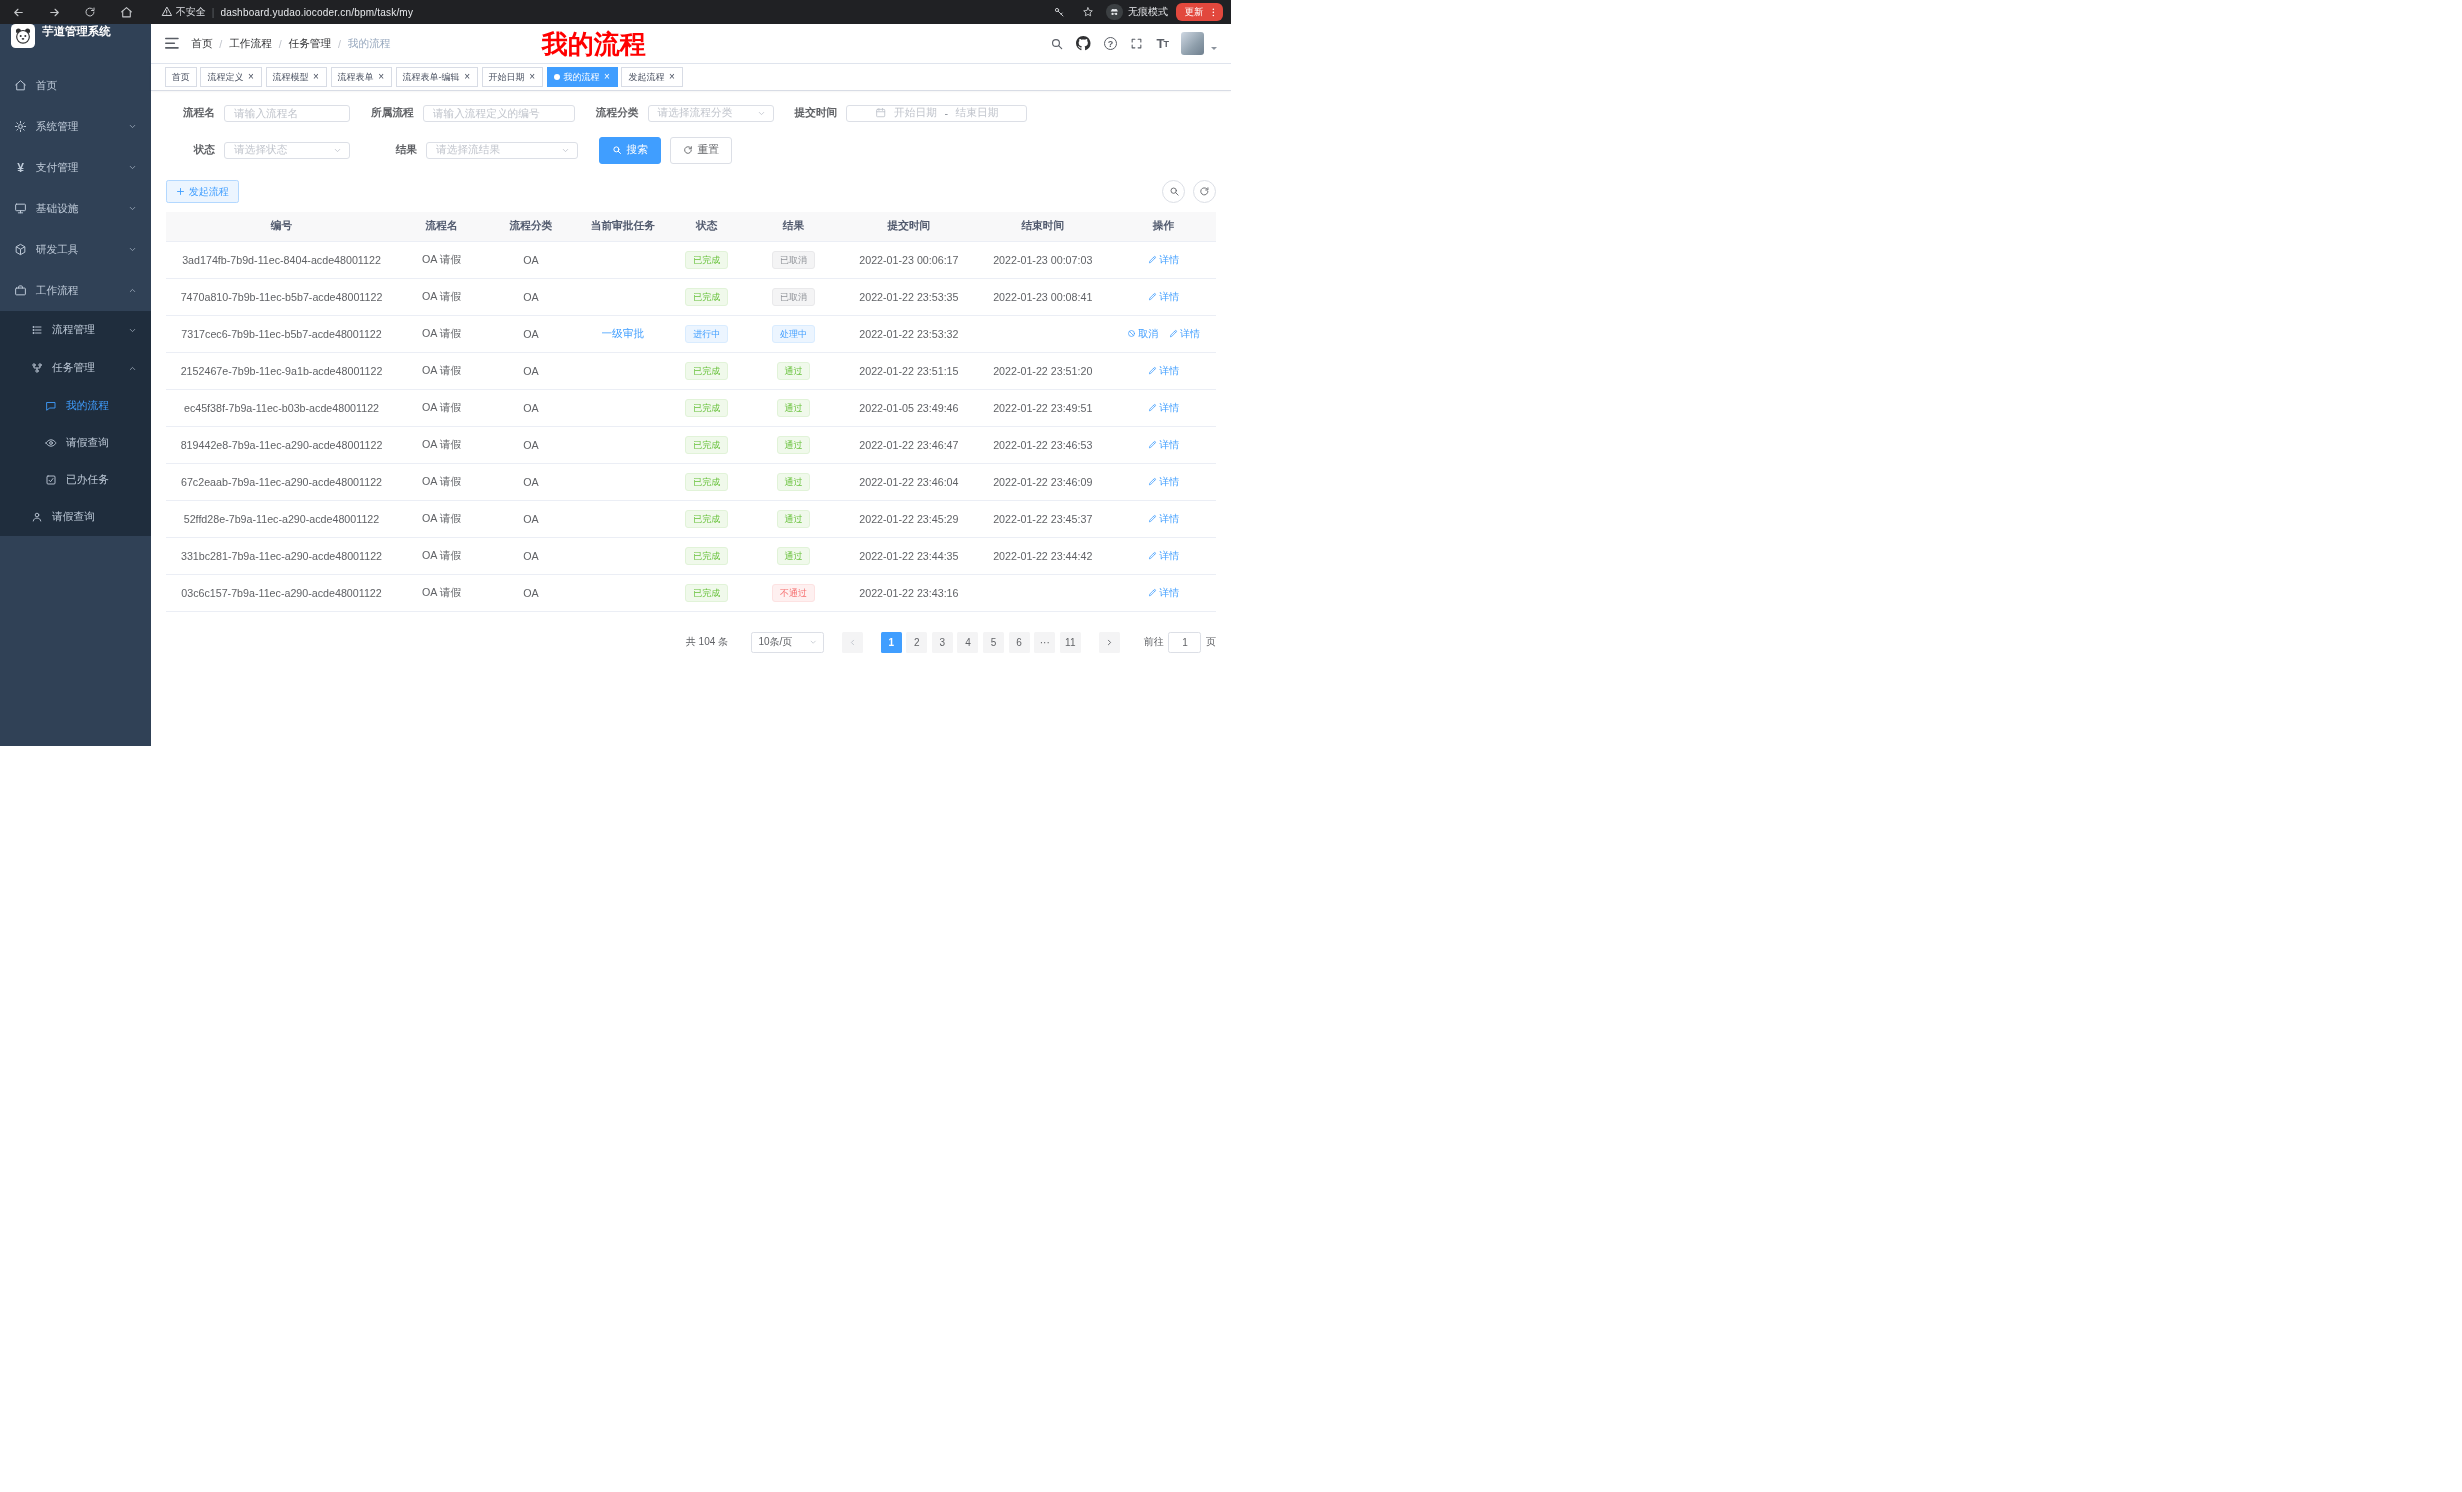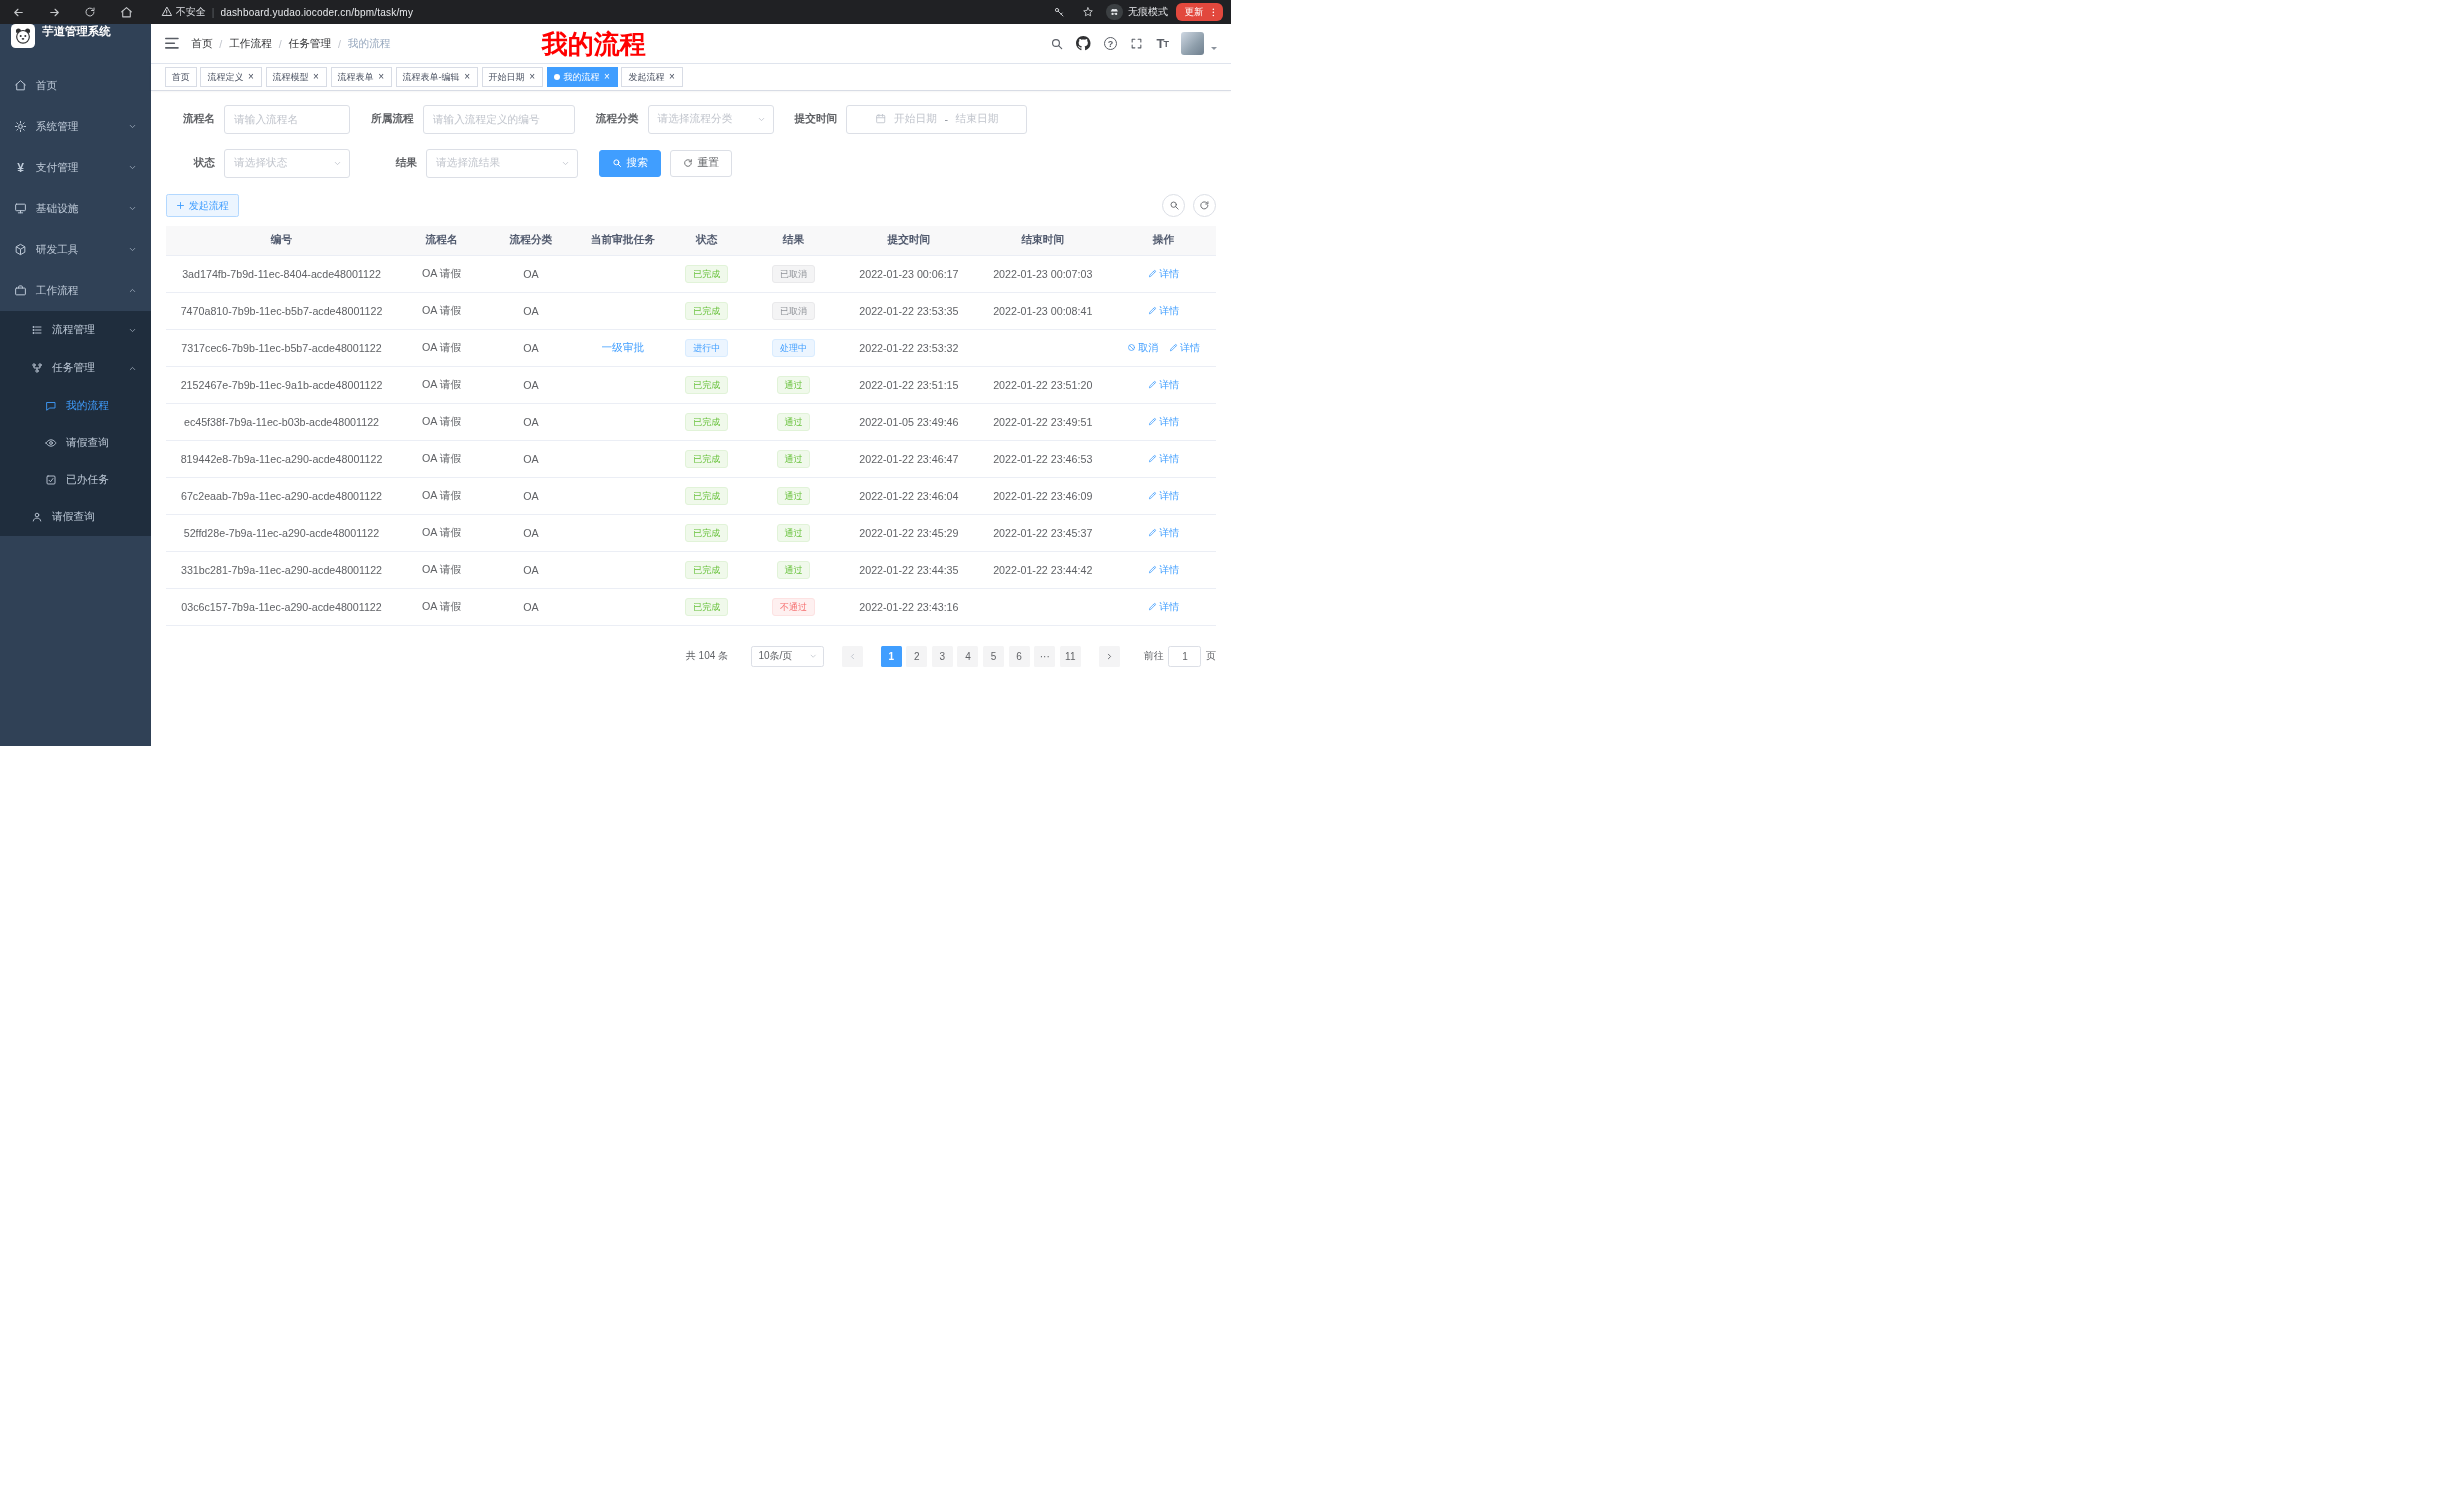--- a/index.html
+++ b/index.html
@@ -64,21 +64,21 @@
   .tag.active .dot { display:inline-block; }
   .tag .close { font-size:10px; line-height:1; padding:0 0.8px; border-radius:50%; }
 
   
   .page-body { flex:1; overflow:hidden; }
   .filter-area { padding:13.7px 15px 0; }
   .filter-row { display:flex; align-items:center; margin-bottom:15px; }
   .f-label { font-size:10.7px; font-weight:700; color:#606266; text-align:right; padding-right:9px; flex-shrink:0; margin-left:21px; }
   .filter-row .f-label:first-child { margin-left:0; }
   .lw76 { width:58px; } .lw72 { width:55px; }
-  .f-input, .f-select, .f-daterange { height:29px; border:0.8px solid #dcdfe6; border-radius:3px; background:#fff; font-size:10.7px; }
+  .f-input, .f-select, .f-daterange { height:17px; border:0.8px solid #dcdfe6; border-radius:3px; background:#fff; font-size:10.7px; }
   .f-input { padding:0 9px; color:#606266; outline:none; font-family:inherit; }
   .f-input::placeholder { color:#c0c4cc; }
   .f-select { display:flex; align-items:center; justify-content:space-between; padding:0 6.8px 0 9px; color:#c0c4cc; cursor:pointer; }
   .f-select .caret { color:#c0c4cc; }
   .f-daterange { display:flex; align-items:center; justify-content:center; gap:7.6px; color:#c0c4cc; padding:0 7.6px; cursor:pointer; }
   .f-daterange .sep { color:#8a9099; }
   .w165 { width:126px; } .w200 { width:152px; } .w235 { width:181px; }
   .btn { height:27px; border-radius:3px; font-size:10.7px; display:inline-flex; align-items:center; gap:4.6px; padding:0 12px; cursor:pointer; border:0.8px solid transparent; font-family:inherit; }
   .btn-primary { background:#409eff; border-color:#409eff; color:#fff; margin-left:21px; }
   .btn-plain { background:#fff; border-color:#dcdfe6; color:#606266; margin-left:9px; }

